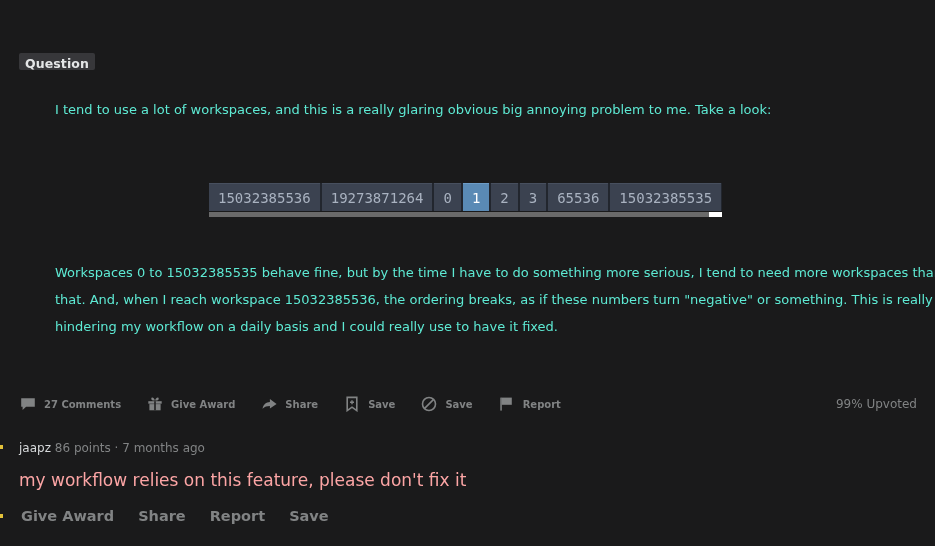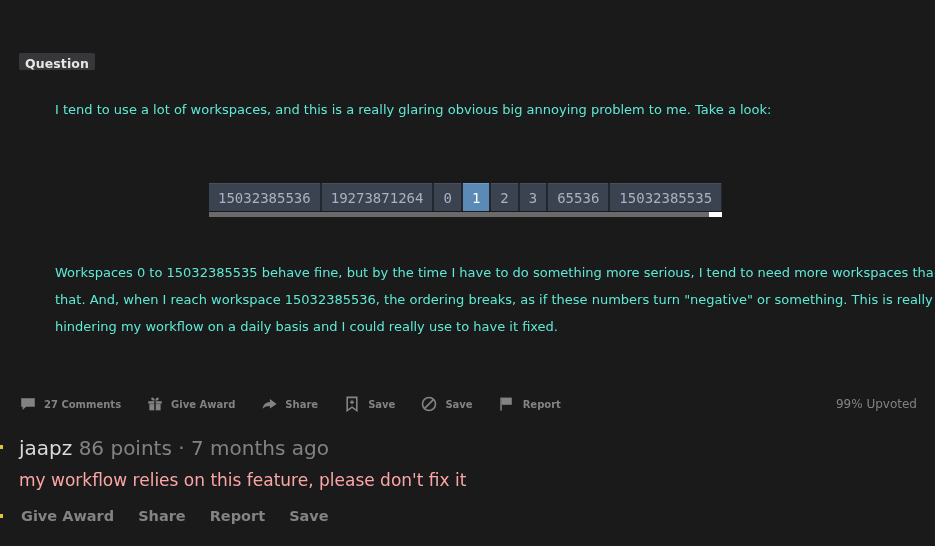--- a/index.html
+++ b/index.html
@@ -178,21 +178,21 @@
     width: 3px;
     background: #e3c13a;
   }
   .tick-top { top: 7px; height: 4px; }
   .tick-bottom { top: 76px; height: 4px; }
 
   .comment-head {
     position: absolute;
     left: 19px;
     top: 0px;
-    font-size: 20px;
+    font-size: 12px;
     line-height: 20px;
     white-space: nowrap;
   }
   .c-author { color: #d7dadc; font-weight: 400; }
   .c-meta { color: #818384; font-weight: 400; }
 
   .comment-body {
     position: absolute;
     left: 19px;
     top: 30px;

